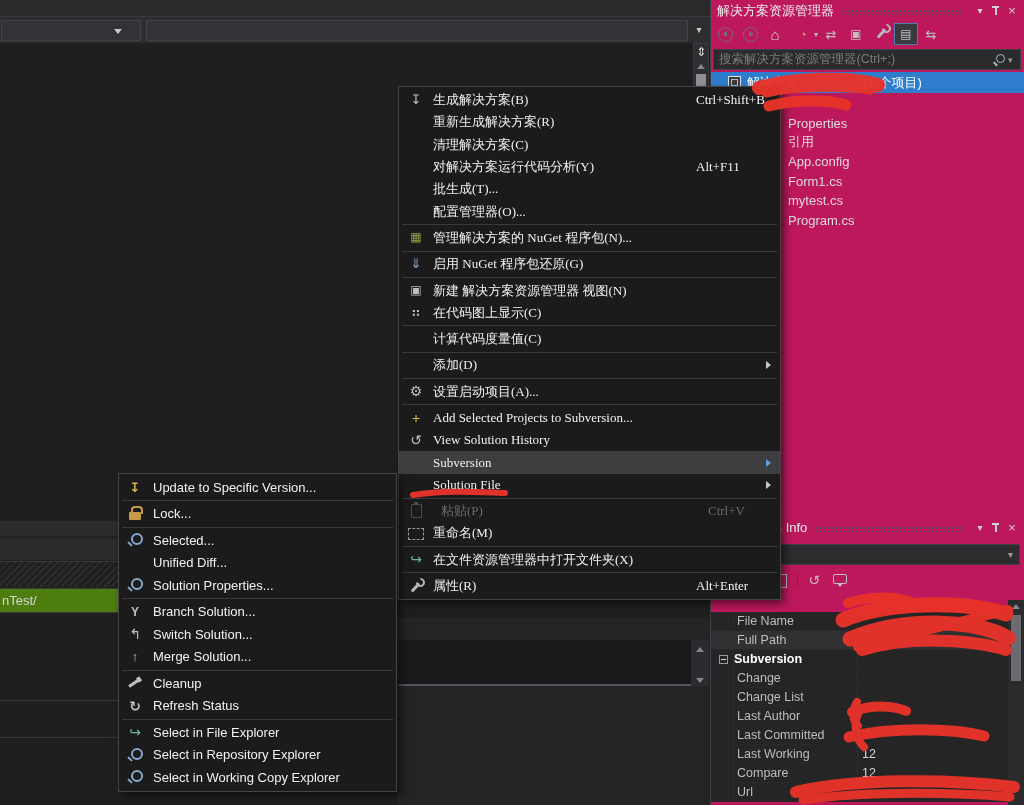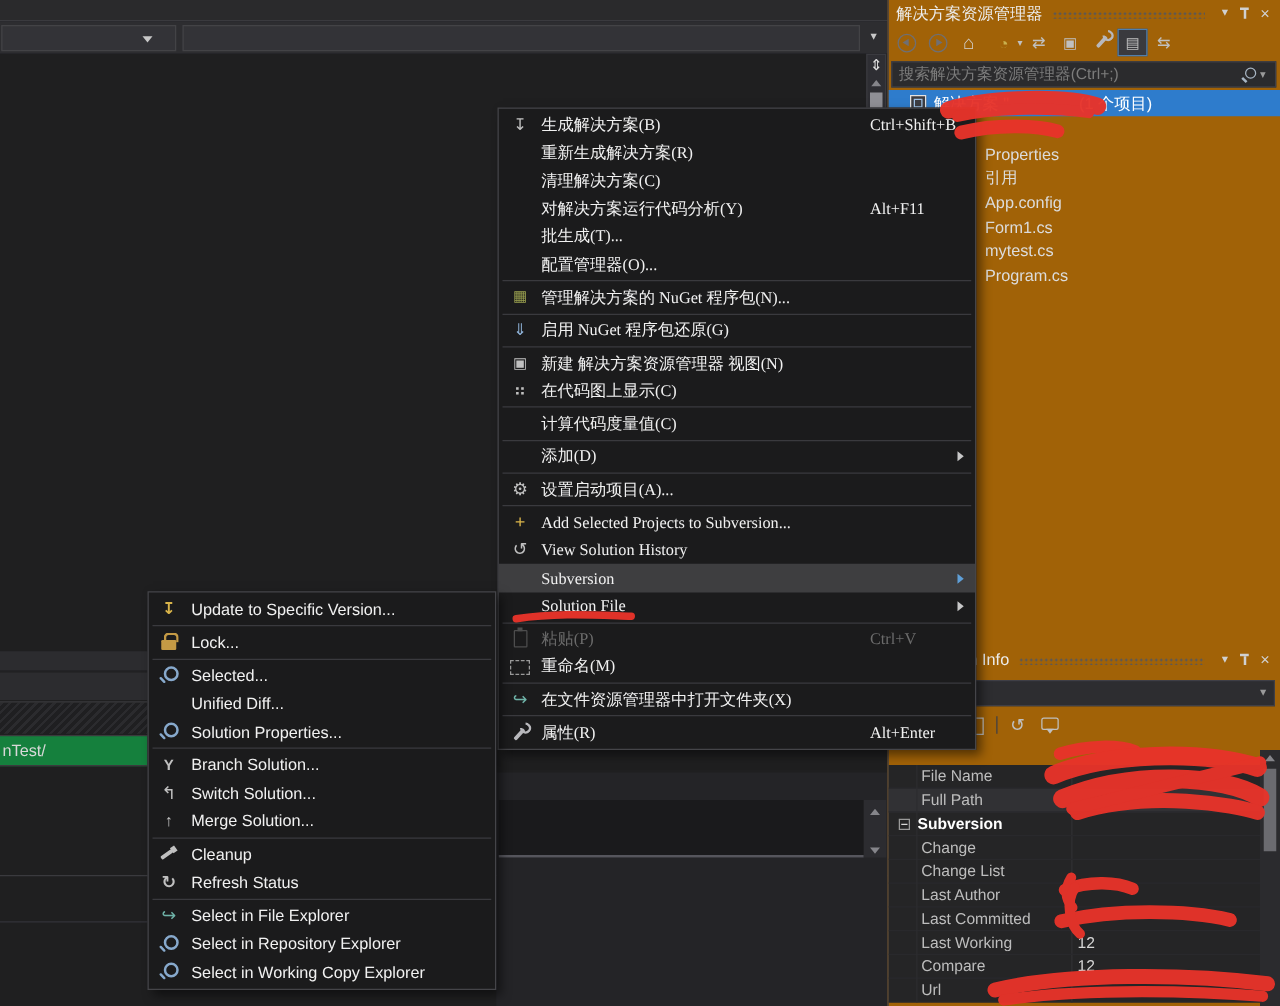--- a/index.html
+++ b/index.html
@@ -19,31 +19,31 @@
   .ed-sb{left:693px;top:43px;width:16px;height:58px;background:#2e2e33;border:1px solid #3a3a3f;display:flex;flex-direction:column;align-items:center;}
   .grip{width:14px;height:16px;color:#e0e0e0;font-size:12px;text-align:center;line-height:16px;}
   .sb-up{width:0;height:0;border-left:4px solid transparent;border-right:4px solid transparent;border-bottom:5px solid #85858a;margin-top:4px;}
   .sb-down{width:0;height:0;border-left:4px solid transparent;border-right:4px solid transparent;border-top:5px solid #85858a;}
   .ed-thumb{width:10px;height:16px;background:#8f8f95;margin-top:5px;}
 
   .ls-a{left:0;top:521px;width:118px;height:16px;background:#2c2c2f;border-bottom:1px solid #232326;}
   .ls-b{left:0;top:538px;width:118px;height:22px;background:#2c2c2f;}
   .ls-hatch{left:0;top:561px;width:118px;height:26px;border-top:1px solid #3a3a3d;
     background:repeating-linear-gradient(135deg,#2b2b2e 0 2px,#1f1f21 2px 5px);}
-  .ls-path{left:0;top:588px;width:118px;height:25px;background:#15803d;border-top:1px solid #3a3a3d;border-bottom:1px solid #3a3a3d;
+  .ls-path{left:0;top:588px;width:118px;height:25px;background:#4d7c0f;border-top:1px solid #3a3a3d;border-bottom:1px solid #3a3a3d;
     color:#d8d8d8;font-size:13px;line-height:23px;padding-left:2px;}
   .hl1{left:0;top:700px;width:710px;height:1px;background:#3a3a3e;}
   .hl2{left:0;top:737px;width:118px;height:1px;background:#333338;}
 
   .bz{left:397px;top:618px;width:313px;height:187px;background:#242427;}
   .bz-list{left:399px;top:640px;width:292px;height:46px;background:#1a1a1c;border-bottom:2px solid #55555c;}
   .bz-scroll{left:691px;top:640px;width:18px;height:46px;background:#2c2c30;display:flex;flex-direction:column;align-items:center;justify-content:space-between;padding:3px 0;}
 
   
-  .se{left:710px;top:0;width:314px;height:805px;background:#a16207;border-left:1px solid #3f3f46;}
+  .se{left:710px;top:0;width:314px;height:805px;background:#be185d;border-left:1px solid #3f3f46;}
   .bar-title{position:absolute;left:0;right:0;height:21px;display:flex;align-items:center;padding:0 4px 0 6px;}
   .bar-title .t{font-size:13px;color:#ececec;white-space:nowrap;}
   .grip-dots{flex:1;height:6px;margin:2px 8px 0 8px;background-image:radial-gradient(circle,#56565c 1px,transparent 1.1px);background-size:4px 4px;}
   .wb{position:relative;width:16px;height:15px;display:inline-flex;align-items:center;justify-content:center;color:#d0d0d0;font-size:10px;}
   .wb-chevron::before{content:"▾";}
   .wb-pin::before{content:"";position:absolute;width:7px;height:2px;background:#d0d0d0;top:3px;left:4px;}
   .wb-pin::after{content:"";position:absolute;width:2px;height:7px;background:#d0d0d0;top:5px;left:7px;}
   .wb-close::before{content:"×";font-size:13px;}
 
   .se-tools{position:absolute;left:2px;top:22px;height:24px;display:flex;align-items:center;gap:1px;}
@@ -114,21 +114,21 @@
   .mi{position:relative;height:22.3px;display:flex;align-items:center;padding-left:4px;}
   .menu-sub .mi{height:22.5px;text-align:right;}
   .mi .lbl{font-size:13px;color:#f1f1f1;margin-left:4px;white-space:nowrap;}
   .menu-sub .mi .lbl{margin-left:6px;}
   .mi .sc{position:absolute;left:297px;font-size:13px;color:#f1f1f1;white-space:nowrap;}
   .mi .arr{display:none;}
   .mi.arrow .arr{display:block;position:absolute;right:9px;top:50%;margin-top:-4px;width:0;height:0;
     border-top:4px solid transparent;border-bottom:4px solid transparent;border-left:5px solid #c8c8c8;}
   .mi.hover{background:#3e3e40;}
   .mi.hover .arr{border-left-color:#5f9fd8;}
-  .mi.disabled .lbl,.mi.disabled .sc{color:#6b6b6b;}
+  .mi.disabled .lbl,.mi.disabled .sc{color:#6b6b6b;margin-left:12px;}
   .mi.disabled .ic{opacity:.45;}
   .msep{height:1px;margin:1.5px 3px;background:#3a3a3e;}
 
   
   .ic{position:relative;width:26px;min-width:26px;height:18px;display:inline-flex;align-items:center;justify-content:center;color:#c0c0c0;font-size:13px;}
   .menu-sub .ic{width:24px;min-width:24px;}
   .ic-build::before{content:"↧";}
   .ic-nuget::before{content:"▦";color:#9aa04f;font-size:12px;}
   .ic-nuget-restore::before{content:"⇓";color:#8fb3d9;}
   .ic-new-view::before{content:"▣";font-size:12px;}

